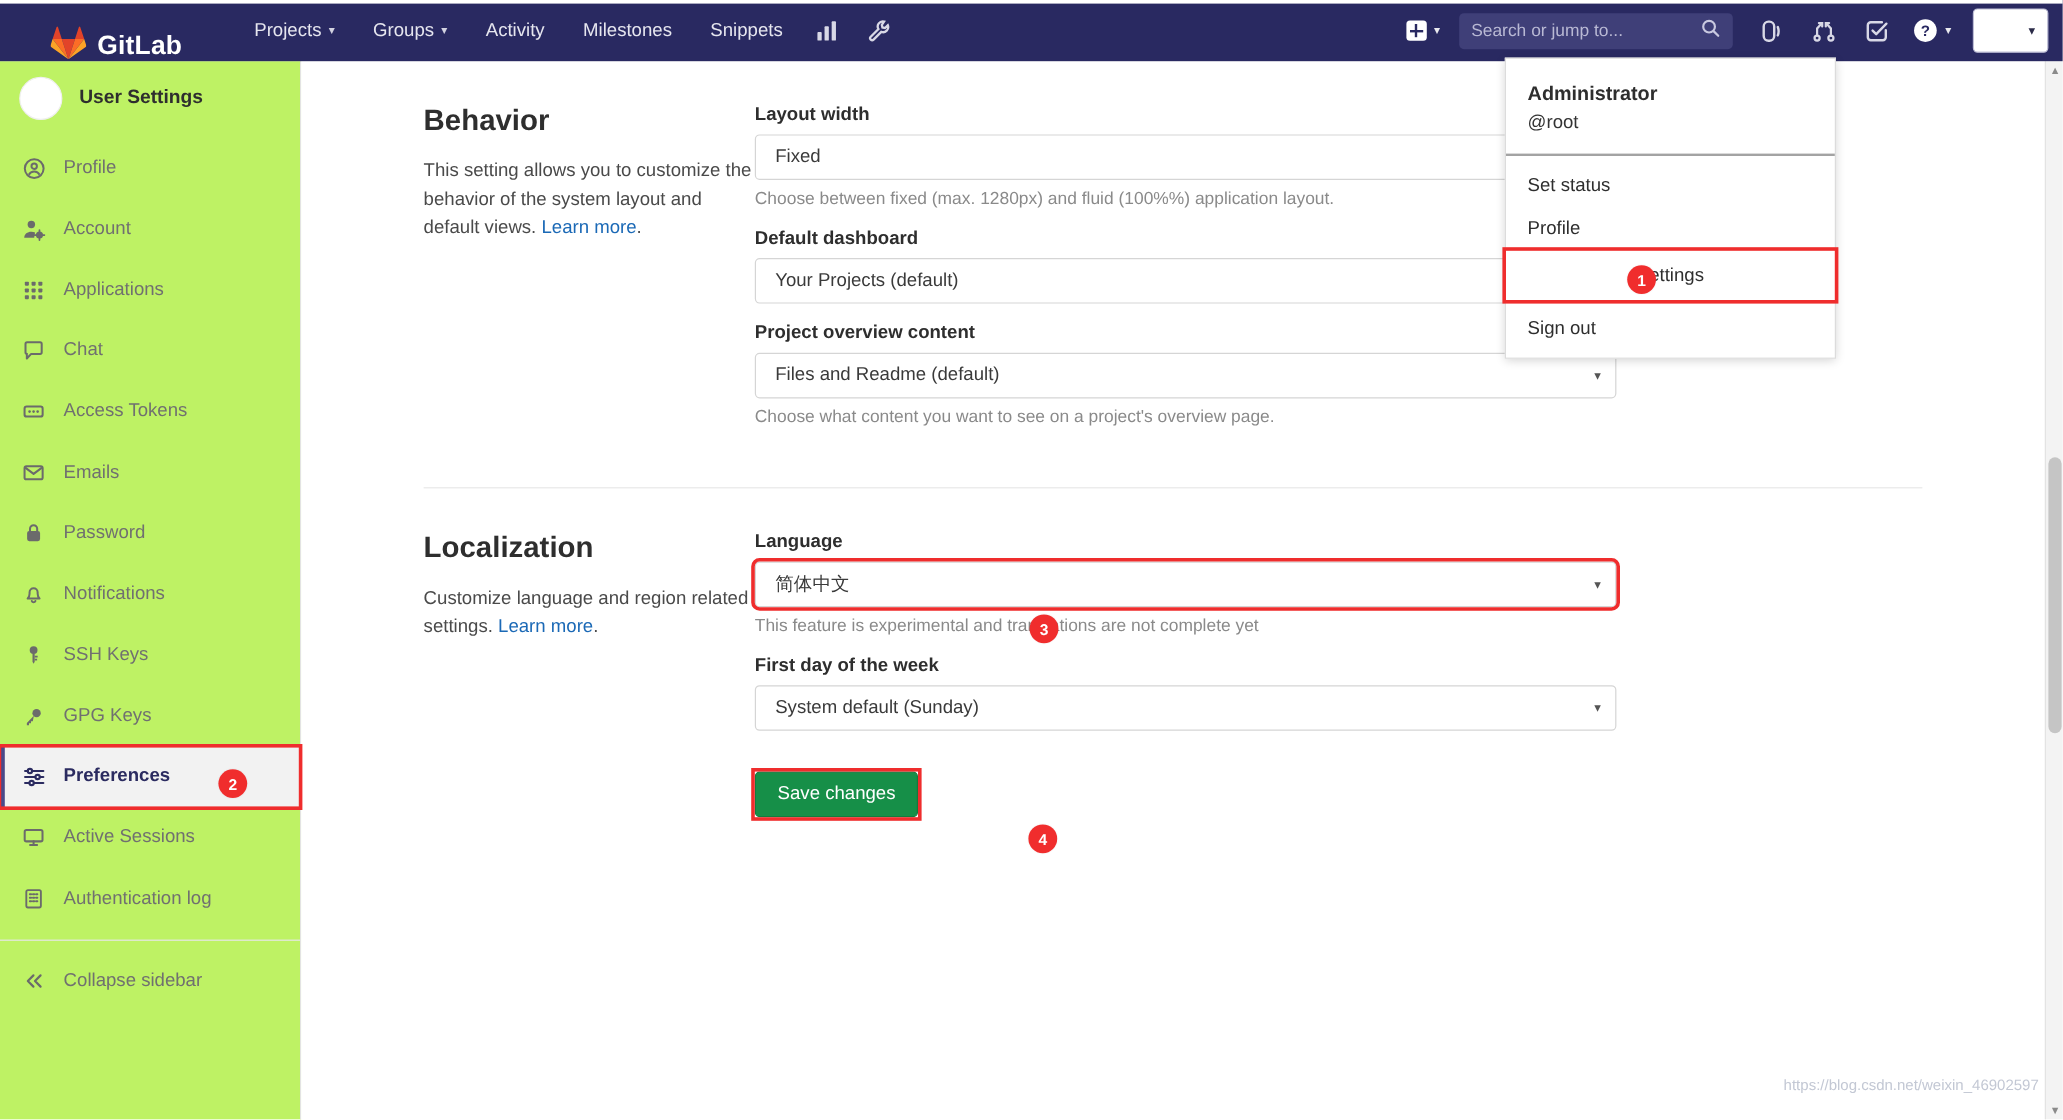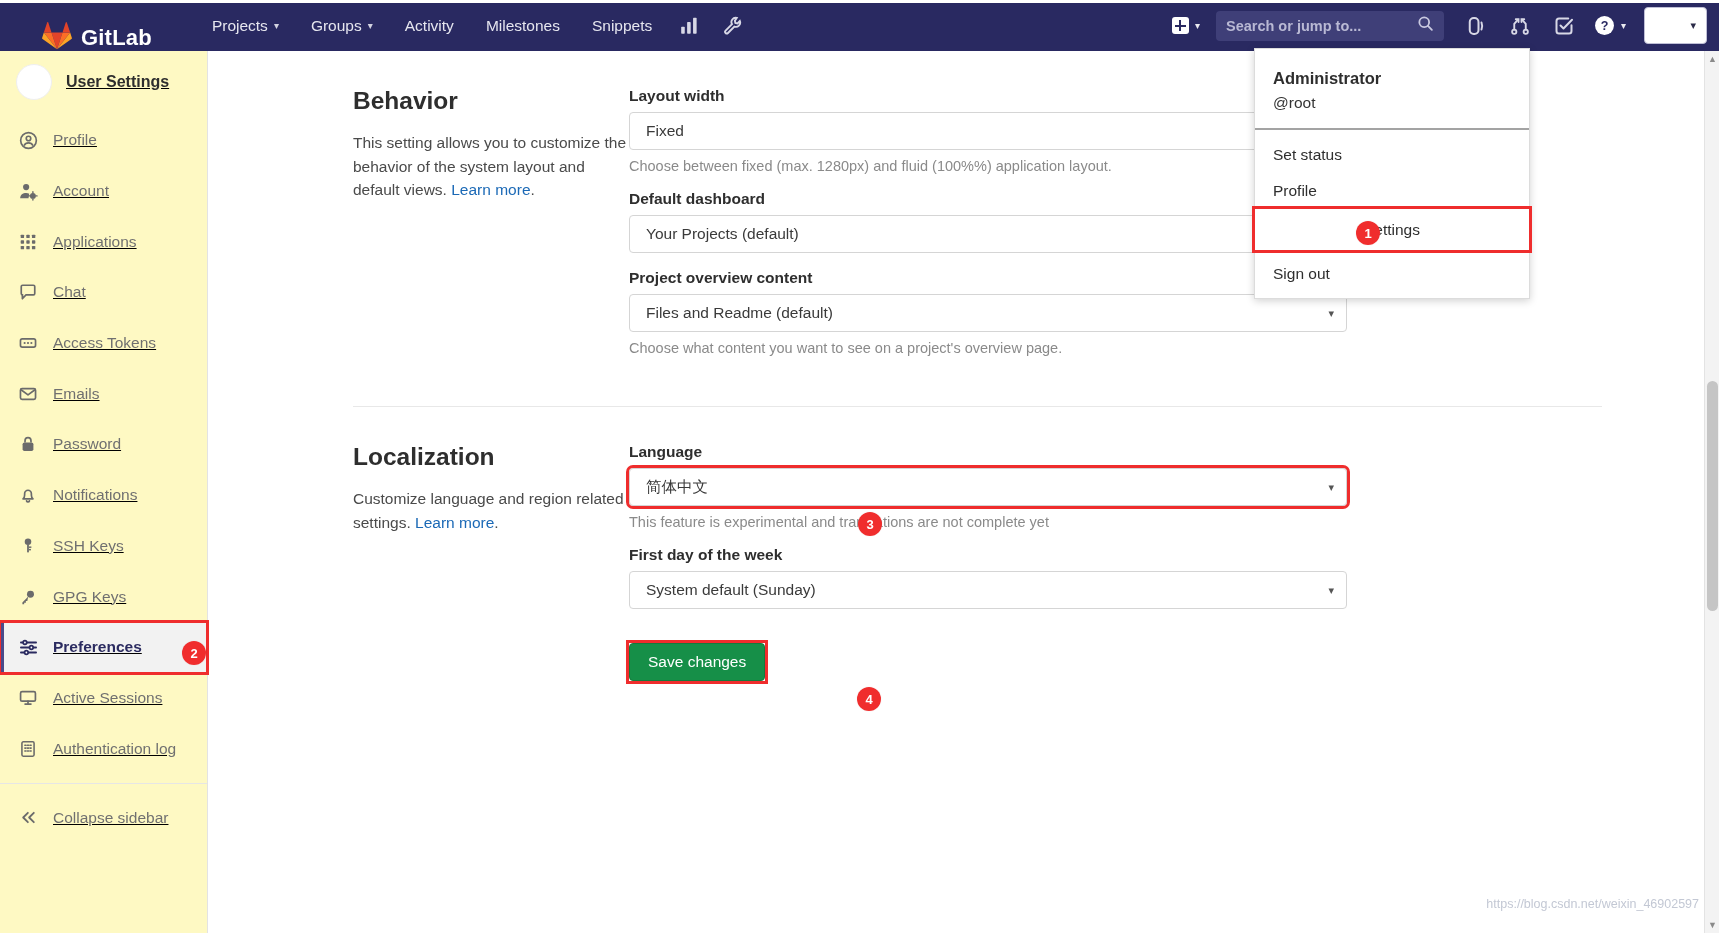--- a/index.html
+++ b/index.html
@@ -51,21 +51,21 @@
     content: ""; position: absolute; background: #292961;
   }
   .plus-square::before { left: 7.5px; top: 3px; width: 2px; height: 11px; }
   .plus-square::after { top: 7.5px; left: 3px; height: 2px; width: 11px; }
 
   .search-box {
     width: 228px; height: 30px; background: #3f3f78; border-radius: 4px;
     display: flex; align-items: center; margin: 0 10px 0 10px;
     padding: 0 10px; cursor: text;
   }
-  .search-box .ph { color: #b9b9d4; font-size: 14.5px; flex: 1; font-weight: bold; }
+  .search-box .ph { color: #b9b9d4; font-size: 14.5px; flex: 1; }
   .search-box .mag { color: #c9c9e0; }
 
   .help-btn { display: flex; align-items: center; color: #fff; padding: 0 8px; cursor: pointer; }
 
   .avatar-btn {
     width: 63px; height: 37px; border: 1px solid #bfbfd6; border-radius: 4px;
     background: #fff; margin-left: 10px; display: flex; align-items: center;
     justify-content: flex-end; padding-right: 10px; cursor: pointer;
   }
   .avatar-btn .caret2 { color: #2b2b48; font-size: 11px; }
@@ -85,22 +85,22 @@
     font-size: 15.5px; color: #2e2e2e; cursor: pointer; position: relative;
   }
   .um-sep { height: 7px; }
   .um-item.highlight {
     outline: 3px solid #ef2d2d; outline-offset: 0;
     height: 41px; z-index: 2; background: #fff; justify-content: center;
   }
 
   
   .sidebar {
-    position: absolute; left: 0; top: 51px; width: 208px; height: 882px;
-    background: #fef9c3; border-right: 1px solid #e3e3e3; text-decoration: underline;
+    position: absolute; left: 0; top: 51px; width: 251px; height: 882px;
+    background: #bef264; border-right: 1px solid #e3e3e3;
   }
   .sb-head { display: flex; align-items: center; height: 62px; padding-left: 16px; }
   .sb-avatar {
     width: 36px; height: 36px; border-radius: 50%; background: #fff;
     border: 1px solid #efefef;
   }
   .sb-title { font-size: 16px; font-weight: 700; color: #2e2e2e; margin-left: 14px; }
   .sb-list { margin-top: 2px; }
   .sb-item {
     display: flex; align-items: center; height: 50.7px; padding-left: 18px;

